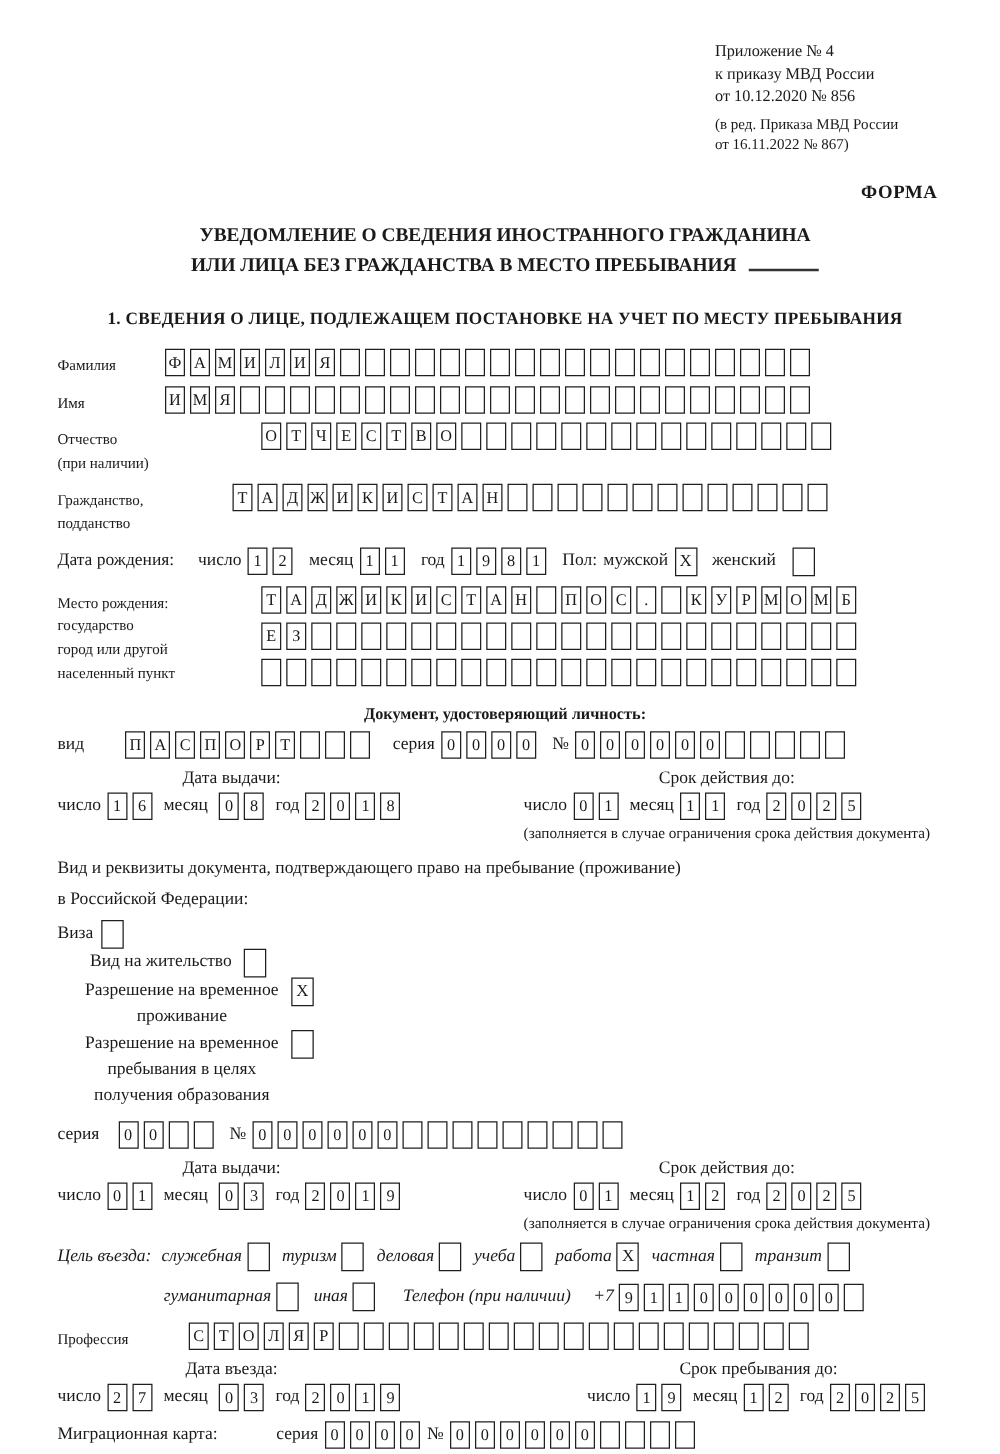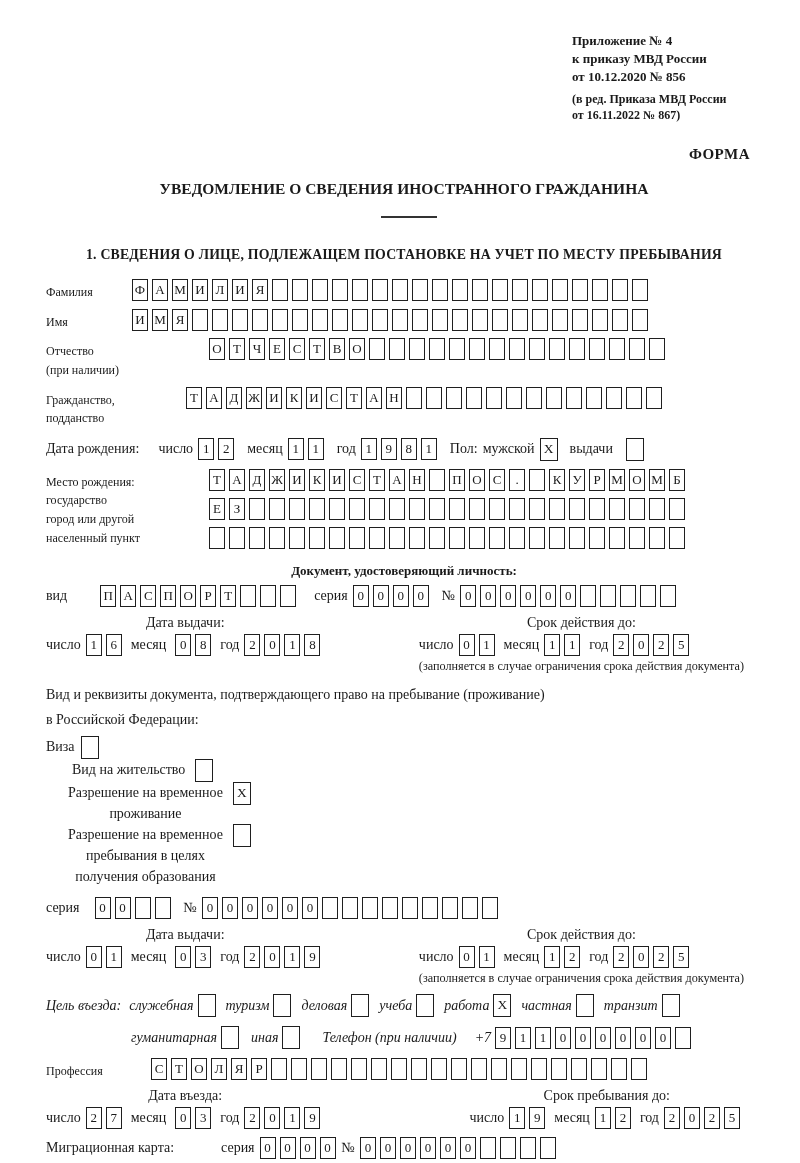--- a/index.html
+++ b/index.html
@@ -5,21 +5,21 @@
   * { box-sizing: border-box; margin: 0; padding: 0; }
   html, body { background: #ffffff; }
   body {
     width: 800px;
     min-height: 1163px;
     font-family: "Liberation Serif", "DejaVu Serif", serif;
     color: #1a1a1a;
     padding: 32px 38px 24px 46px;
     font-size: 14px;
   }
-  .hdr-block { margin-left: auto; width: 190px; font-size: 13px; line-height: 1.4; font-weight: bold; }
+  .hdr-block { margin-left: auto; width: 190px; font-size: 13px; line-height: 1.4; }
   .hdr-block .sub { font-size: 12px; margin-top: 4px; }
   .forma { text-align: right; font-weight: bold; font-size: 15px; margin: 22px 12px 14px 0; letter-spacing: .5px; }
   .title { text-align: center; font-weight: bold; font-size: 15.5px; line-height: 1.55; margin-bottom: 22px; }
   .title .uline { display:inline-block; width: 56px; border-bottom: 2px solid #333; height: 14px; margin-left: 10px; }
   .sec-head { text-align: center; font-weight: bold; font-size: 13.8px; margin-bottom: 16px; letter-spacing: .2px; }
 
   .cell {
     display: inline-block;
     width: 16px; height: 22px;
     border: 1.6px solid #1f1f1f;
@@ -85,21 +85,21 @@
   <div class="sub">
     <div>(в ред. Приказа МВД России</div>
     <div>от 16.11.2022 № 867)</div>
   </div>
 </div>
 
 <div class="forma">ФОРМА</div>
 
 <div class="title">
   <div>УВЕДОМЛЕНИЕ О СВЕДЕНИЯ ИНОСТРАННОГО ГРАЖДАНИНА</div>
-  <div><span class="uline"></span></div>
+  <div><span>ИЛИ ЛИЦА БЕЗ ГРАЖДАНСТВА В МЕСТО ПРЕБЫВАНИЯ</span><span class="uline"></span></div>
 </div>
 
 <div class="sec-head">1. СВЕДЕНИЯ О ЛИЦЕ, ПОДЛЕЖАЩЕМ ПОСТАНОВКЕ НА УЧЕТ ПО МЕСТУ ПРЕБЫВАНИЯ</div>
 
 <div class="frow">
   <div class="flabel w86">Фамилия</div>
   <div class="cellrow">
       <span class="cell">Ф</span>
       <span class="cell">А</span>
       <span class="cell">М</span>
@@ -241,21 +241,21 @@
   <span class="t">год</span>
   <span class="cellrow">
       <span class="cell">1</span>
       <span class="cell">9</span>
       <span class="cell">8</span>
       <span class="cell">1</span>
     </span>
   <span class="t">Пол:</span>
   <span class="t" style="margin-left:0;">мужской</span>
   <span class="cb">X</span>
-  <span class="t" style="margin-left:12px;">выдачи</span>
+  <span class="t" style="margin-left:12px;">женский</span>
   <span class="cb" style="margin-left:8px;"></span>
 </div>
 
 <div class="frow" style="margin-top:6px;">
   <div class="flabel w163">
     <div>Место рождения:</div>
     <div>государство</div>
     <div>город или другой</div>
     <div>населенный пункт</div>
   </div>

